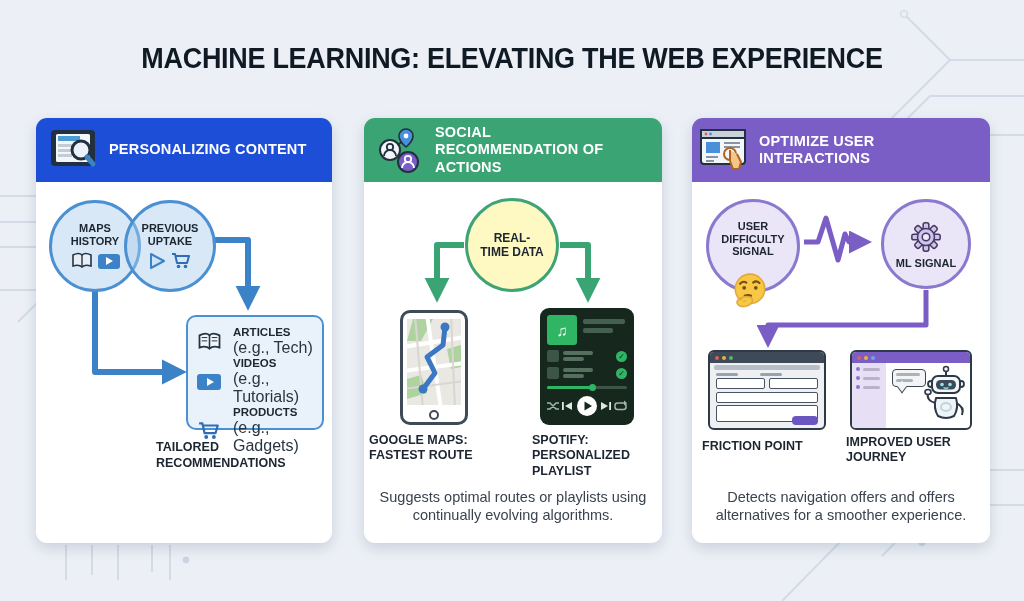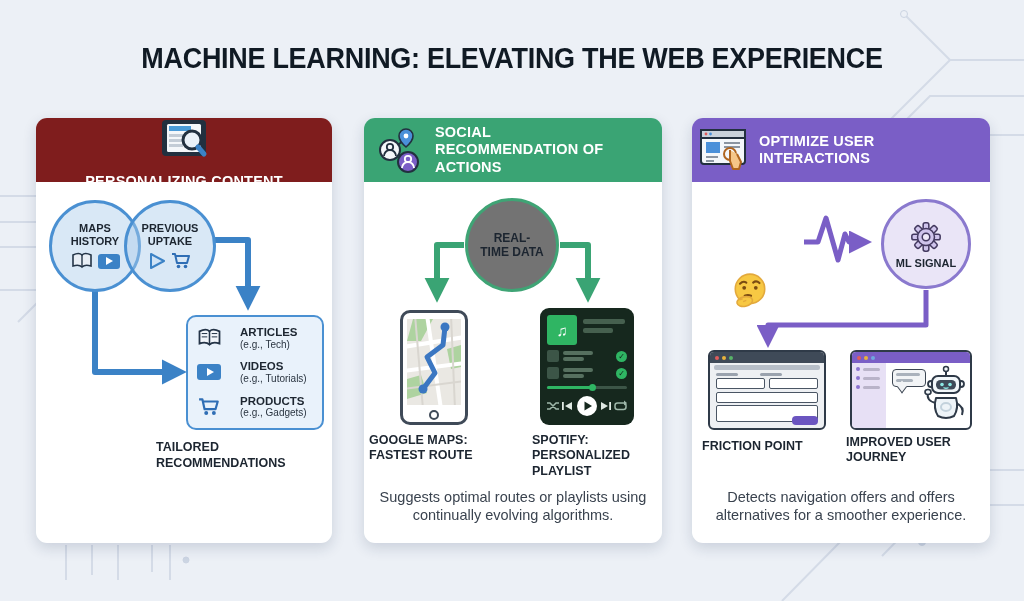--- a/index.html
+++ b/index.html
@@ -6,43 +6,43 @@
   body{font-family:"Liberation Sans","DejaVu Sans",sans-serif;background:#ebeff5;}
   .stage{position:relative;width:1024px;height:601px;background:#ecf0f6;overflow:hidden;}
   .bg-traces{position:absolute;inset:0;}
   h1.title{position:absolute;left:0;right:0;top:42px;margin:0;text-align:center;
     font-size:29px;font-weight:700;color:#101a24;letter-spacing:-.3px;transform:scaleX(.93);}
   .card{position:absolute;top:118px;width:296px;height:425px;background:#fff;border-radius:11px;
     box-shadow:0 5px 14px rgba(25,45,80,.16);}
   .p1{left:36px;} .p2{left:364px;width:298px;} .p3{left:692px;width:298px;}
   .card header{height:64px;border-radius:11px 11px 0 0;display:flex;align-items:center;
     padding:0 12px;gap:11px;box-sizing:border-box;}
-  .p1 header{background:#7f1d1d;flex-direction:column;} .p2 header{background:#3aa474;} .p3 header{background:#7a5ec6;padding-left:8px;}
+  .p1 header{background:#1d4ed8;} .p2 header{background:#3aa474;} .p3 header{background:#7a5ec6;padding-left:8px;}
   .card header h2{margin:0;color:#fff;font-size:14.5px;line-height:1.18;letter-spacing:.2px;}
   .p2 header h2{max-width:196px;}
   .hicon{flex:none;}
   .content{position:absolute;top:64px;left:0;right:0;bottom:0;}
   .arrows{position:absolute;inset:0;}
   
   .circle{position:absolute;border-radius:50%;box-sizing:border-box;display:flex;flex-direction:column;
     align-items:center;justify-content:center;text-align:center;}
   .vennc{width:92px;height:92px;background:rgba(170,203,235,.45);border:3px solid #4a90d2;}
   .clabel{font-weight:700;font-size:11px;line-height:1.18;color:#1c2530;}
   .vicons{display:flex;align-items:center;gap:5px;margin-top:5px;}
-  .gcirc{width:94px;height:94px;background:#737373;border:3px solid #3fa475;}
+  .gcirc{width:94px;height:94px;background:#fef9c3;border:3px solid #3fa475;}
   .gcirc .clabel{font-size:12px;}
   .pcirc{background:#eae5f7;border:3px solid #8a79ce;}
   
   .listbox{position:absolute;left:150px;top:133px;width:138px;height:115px;background:#e9f2fb;
     border:2px solid #4a90d2;border-radius:10px;box-sizing:border-box;padding:9px 8px;
     display:flex;flex-direction:column;justify-content:space-between;}
-  .lrow{display:flex;align-items:center;gap:18px;}
+  .lrow{display:flex;align-items:center;gap:11px;}
   .lrow .ic{flex:none;width:26px;display:flex;justify-content:center;}
   .lrow .t b{display:block;font-size:11.5px;color:#1d2631;line-height:1.1;}
-  .lrow .t span{display:block;font-size:10px;color:#2a3440;line-height:1.15;}
+  .lrow .t span{display:block;font-size:16px;color:#2a3440;line-height:1.15;}
   .vchip{width:22px;height:15px;background:#3b82c6;border-radius:3px;display:flex;align-items:center;justify-content:center;}
   .vchip i{display:block;width:0;height:0;border-left:7px solid #fff;border-top:4.5px solid transparent;border-bottom:4.5px solid transparent;margin-left:2px;}
   .caption{position:absolute;font-weight:700;font-size:12.5px;line-height:1.25;color:#1c2530;text-align:left;}
   .cap1{left:120px;top:258px;width:180px;}
   .desc{position:absolute;left:9px;top:306px;width:278px;margin:0;text-align:center;
     font-size:14.5px;line-height:1.25;color:#3a434f;}
   
   .phone{position:absolute;left:36px;top:128px;width:68px;height:115px;border:3px solid #3f4a58;
     border-radius:10px;background:#fff;box-sizing:border-box;padding:6px 4px 15px;}
   .homebtn{position:absolute;bottom:2px;left:50%;margin-left:-5px;width:10px;height:10px;border:2px solid #3f4a58;
@@ -378,20 +378,23 @@
       <svg class="arrows" width="298" height="361" viewBox="0 0 298 361">
         <defs>
             <marker id="ah3" markerWidth="4.6" markerHeight="4.6" refX="2.6" refY="2.3" orient="auto">
           <path d="M0 0 L4.6 2.3 L0 4.6 Z" fill="#7a5ec6"></path>
             </marker>
           </defs>
         <path d="M112 60 H126 L134 36 L146 78 L153 52 L157 60 H170" fill="none" stroke="#7a5ec6" stroke-width="5" stroke-linejoin="round" marker-end="url(#ah3)"></path>
         <path d="M234 108 V143 H76 V156" fill="none" stroke="#7a5ec6" stroke-width="5" stroke-linejoin="round" marker-end="url(#ah3)"></path>
       </svg>
 
+      <div class="circle vennc pcirc c1">
+        <div class="clabel" style="max-width:70px;margin-top:-14px;">USER DIFFICULTY SIGNAL</div>
+      </div>
       <svg class="emoji" width="40" height="40" viewBox="0 0 38 38">
         <circle cx="19" cy="17" r="14" fill="#f7c843" stroke="#e3a93c" stroke-width="1.5"></circle>
         <path d="M9.5 12 Q12.5 9 15.5 11" fill="none" stroke="#7a4b12" stroke-width="2" stroke-linecap="round"></path>
         <path d="M22 11 Q25 8.5 28 11.5" fill="none" stroke="#7a4b12" stroke-width="2" stroke-linecap="round"></path>
         <circle cx="13.5" cy="16" r="1.8" fill="#7a4b12"></circle>
           <circle cx="24.5" cy="16" r="1.8" fill="#7a4b12"></circle>
         <path d="M14 23.5 Q17 22 20 23.5" fill="none" stroke="#7a4b12" stroke-width="2" stroke-linecap="round"></path>
         <ellipse cx="14" cy="29" rx="7.5" ry="4.5" fill="#f7c843" stroke="#e3a93c" stroke-width="1.5" transform="rotate(-12 14 29)"></ellipse>
         <path d="M9 27.5 L12 26.5 M12.5 29 L15.5 28" stroke="#e3a93c" stroke-width="1.2"></path>
       </svg>

